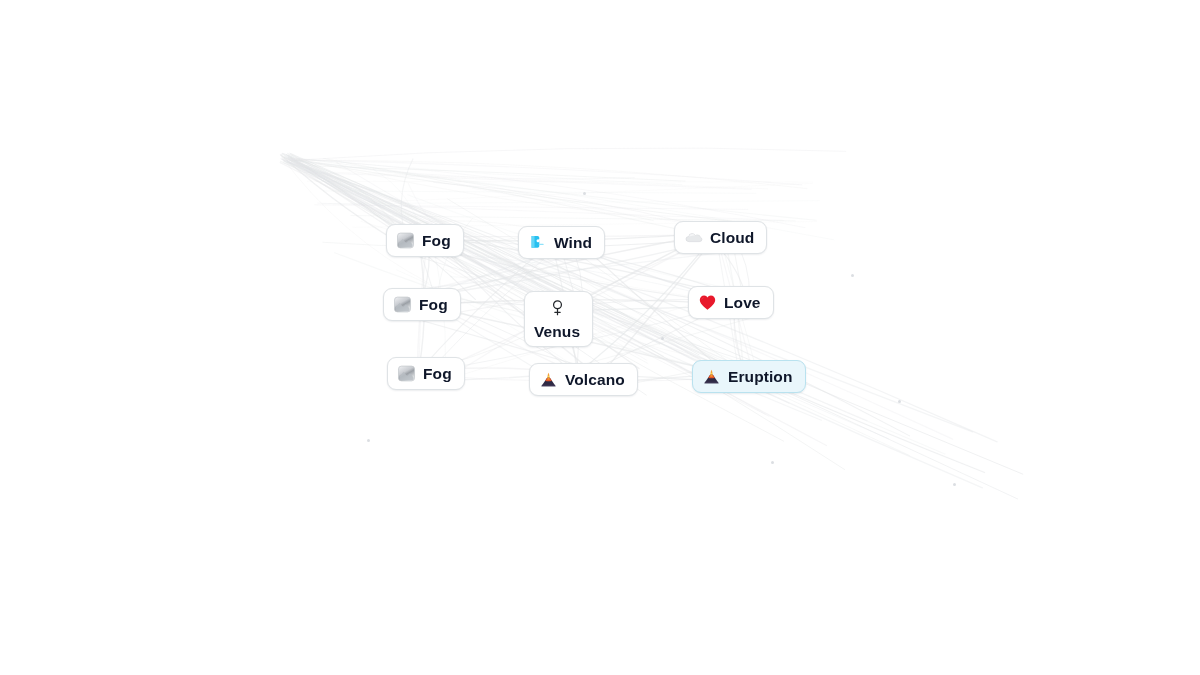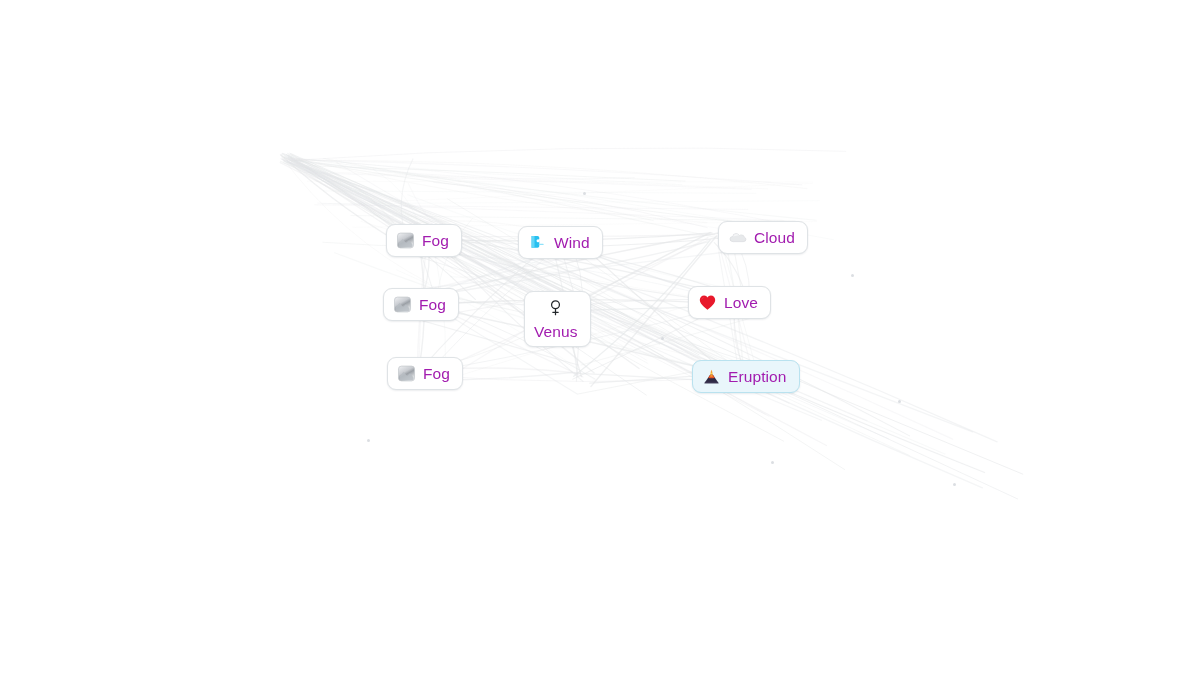--- a/index.html
+++ b/index.html
@@ -50,22 +50,22 @@
     user-select: none;
   }
   .node.selected {
     background: #e9f6fb;
     border-color: #b9e2ef;
     box-shadow: 0 1px 2px rgba(20,60,90,0.10);
   }
   .node-label {
     font-family: "Liberation Sans", sans-serif;
     font-size: 15.5px;
-    font-weight: 400;
-    color: #a21caf;
+    font-weight: 700;
+    color: #0f172a;
     letter-spacing: 0.1px;
     line-height: 1;
   }
   .node-icon {
     width: 19px;
     height: 19px;
     flex: 0 0 19px;
     display: block;
     position: relative;
   }
@@ -273,21 +273,21 @@
           <svg viewBox="0 0 32 32">
             <path d="M6 5 h10 a3 3 0 0 1 3 3 v14 a3 3 0 0 1 -3 3 h-10 z" fill="#27c0f0"></path>
             <path d="M6 5 h5 v20 h-5 z" fill="#63d6f7"></path>
             <circle cx="17" cy="13" r="2.6" fill="#ffffff"></circle>
             <path d="M19.5 11.5 h7 a2.2 2.2 0 1 1 0 4.4 h-1.6" fill="none" stroke="#ffffff" stroke-width="2.2" stroke-linecap="round"></path>
             <path d="M19 19 h6.5" stroke="#8fe2fa" stroke-width="2" stroke-linecap="round"></path>
           </svg>
         </span>
         <span class="node-label">Wind</span>
       </div>
-      <div class="node" style="left: 674px; top: 221px; margin-left: 44px;">
+      <div class="node" style="left: 674px; top: 221px;">
         <span class="node-icon">
           <svg viewBox="0 0 32 32">
             <path d="M9 23 Q3.2 23 3.2 18.6 Q3.2 14.6 8 14.2 Q8.6 9.4 13.6 9.4 Q17.6 9.4 19.2 12.6 Q20.6 11.6 22.4 11.6 Q27 11.6 27.6 15.6 Q30.2 16.4 30.2 19.2 Q30.2 23 25.6 23 Z" fill="#e7e9eb" stroke="#d3d6d9" stroke-width="0.9"></path>
             <path d="M8.5 14.4 Q9.2 10.2 13.8 10.2 Q17 10.2 18.6 12.6 Q15 12.2 12.4 13.4 Q10.2 13.6 8.5 14.4 Z" fill="#f4f5f6"></path>
           </svg>
         </span>
         <span class="node-label">Cloud</span>
       </div>
       <div class="node" style="left: 383px; top: 288px;">
         <span class="node-icon">
@@ -335,20 +335,33 @@
                 <stop offset="0.62" stop-color="#9ba0a6"></stop>
                 <stop offset="1" stop-color="#e8eaec"></stop>
               </linearGradient>
             </defs>
             <rect x="2.5" y="3.5" width="27" height="25" rx="5" fill="url(#fg3)" stroke="#c2c6cb" stroke-width="1.2"></rect>
             <path d="M4 22 L11 13 L17 20 L22 15.5 L28 23 L28 24 Q28 27.5 24.5 27.5 L7.5 27.5 Q4 27.5 4 24 Z" fill="#b9bec4" opacity="0.85"></path>
           </svg>
         </span>
         <span class="node-label">Fog</span>
       </div>
+      <div class="node" style="left: 529px; top: 363px;">
+        <span class="node-icon">
+          <svg viewBox="0 0 32 32">
+            <path d="M16 4.5 C15.1 6.2 14.6 8 14.4 10 L17.6 10 C17.4 8 16.9 6.2 16 4.5 Z" fill="#f4a23a"></path>
+            <path d="M14.2 10 Q13.2 12.6 14.9 13.4 L17.1 13.4 Q18.8 12.6 17.8 10 Z" fill="#fbd24e"></path>
+            <path d="M13.7 13 L18.3 13 L28 27.4 L4 27.4 Z" fill="#2f2a44"></path>
+            <path d="M13.7 13 L18.3 13 L21.6 18 Q16 20.2 10.4 18 Z" fill="#e2562a"></path>
+            <path d="M15.1 13 L16.9 13 L18.6 15.8 Q16 16.8 13.4 15.8 Z" fill="#f79a2b"></path>
+            <path d="M4 27.4 L28 27.4 L26.4 25 L5.6 25 Z" fill="#3c3552"></path>
+          </svg>
+        </span>
+        <span class="node-label">Volcano</span>
+      </div>
       <div class="node selected" style="left: 692px; top: 360px; text-align: right;">
         <span class="node-icon">
           <svg viewBox="0 0 32 32">
             <path d="M16 4.5 C15.1 6.2 14.6 8 14.4 10 L17.6 10 C17.4 8 16.9 6.2 16 4.5 Z" fill="#f4a23a"></path>
             <path d="M14.2 10 Q13.2 12.6 14.9 13.4 L17.1 13.4 Q18.8 12.6 17.8 10 Z" fill="#fbd24e"></path>
             <path d="M13.7 13 L18.3 13 L28 27.4 L4 27.4 Z" fill="#2f2a44"></path>
             <path d="M13.7 13 L18.3 13 L21.6 18 Q16 20.2 10.4 18 Z" fill="#e2562a"></path>
             <path d="M15.1 13 L16.9 13 L18.6 15.8 Q16 16.8 13.4 15.8 Z" fill="#f79a2b"></path>
             <path d="M4 27.4 L28 27.4 L26.4 25 L5.6 25 Z" fill="#3c3552"></path>
           </svg>

